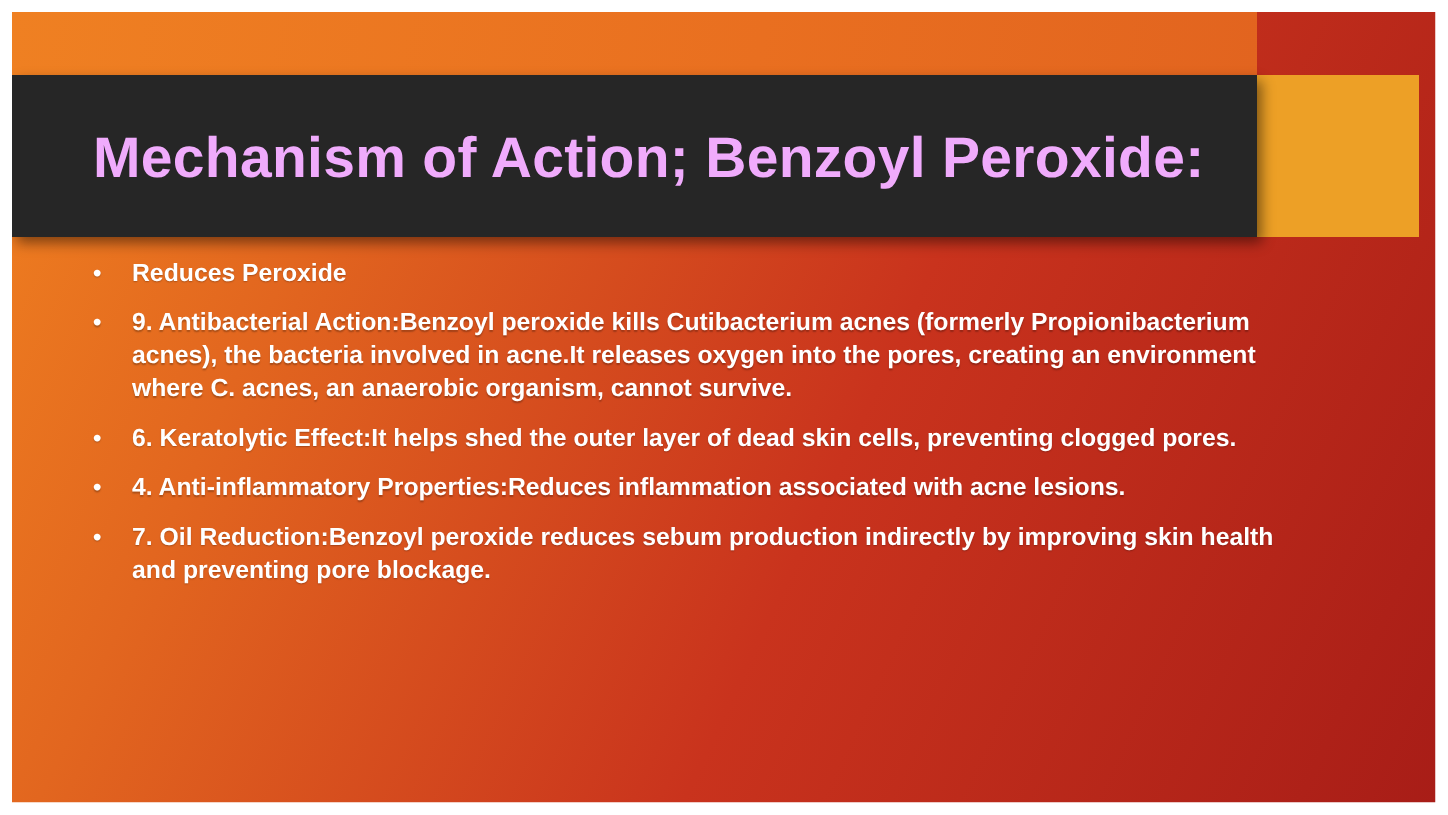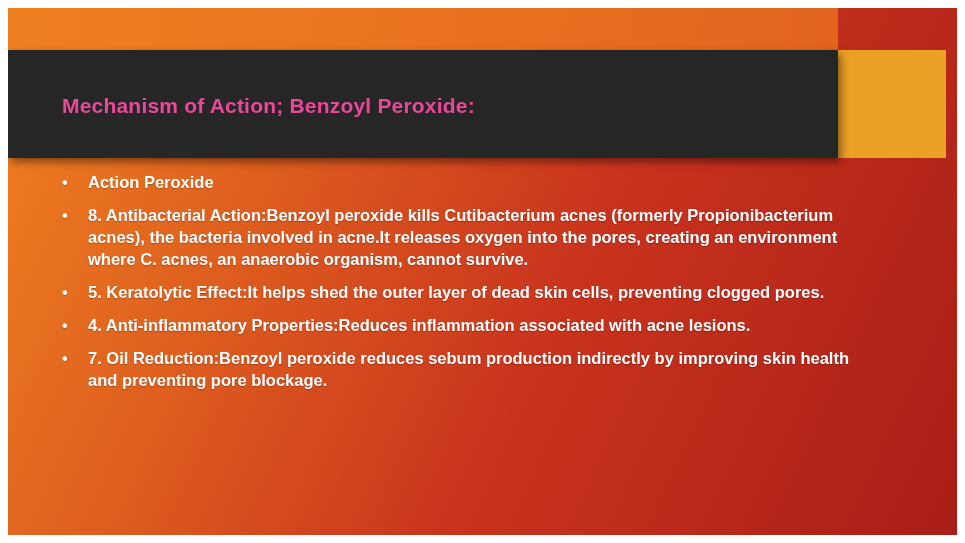--- a/index.html
+++ b/index.html
@@ -61,22 +61,22 @@
     left: 8px;
     top: 50px;
     width: 830px;
     height: 108px;
     background: #262626;
     box-shadow: 3px 4px 8px rgba(0,0,0,0.45);
     display: flex;
     align-items: center;
   }
   .title-text {
-    color: #ec4899;
-    font-size: 21px;
+    color: #f0abfc;
+    font-size: 38px;
     font-weight: bold;
     letter-spacing: 0.2px;
     margin-left: 54px;
     margin-top: 4px;
   }
   
   .content {
     position: absolute;
     left: 8px;
     top: 172px;
@@ -122,29 +122,29 @@
   <div class="accent-square"></div>
 
   <div class="title-block">
     <div class="title-text">Mechanism of Action; Benzoyl Peroxide:</div>
   </div>
 
   <div class="content">
     <ul class="bullets">
       <li>
         <span class="dot">•</span>
-        <span class="txt">Action Peroxide</span>
+        <span class="txt">Reduces Peroxide</span>
       </li>
       <li>
         <span class="dot">•</span>
-        <span class="txt">8. Antibacterial Action:Benzoyl peroxide kills Cutibacterium acnes (formerly Propionibacterium acnes), the bacteria involved in acne.It releases oxygen into the pores, creating an environment where C. acnes, an anaerobic organism, cannot survive.</span>
+        <span class="txt">9. Antibacterial Action:Benzoyl peroxide kills Cutibacterium acnes (formerly Propionibacterium acnes), the bacteria involved in acne.It releases oxygen into the pores, creating an environment where C. acnes, an anaerobic organism, cannot survive.</span>
       </li>
       <li>
         <span class="dot">•</span>
-        <span class="txt">5. Keratolytic Effect:It helps shed the outer layer of dead skin cells, preventing clogged pores.</span>
+        <span class="txt">6. Keratolytic Effect:It helps shed the outer layer of dead skin cells, preventing clogged pores.</span>
       </li>
       <li>
         <span class="dot">•</span>
         <span class="txt">4. Anti-inflammatory Properties:Reduces inflammation associated with acne lesions.</span>
       </li>
       <li>
         <span class="dot">•</span>
         <span class="txt">7. Oil Reduction:Benzoyl peroxide reduces sebum production indirectly by improving skin health and preventing pore blockage.</span>
       </li>
     </ul>

